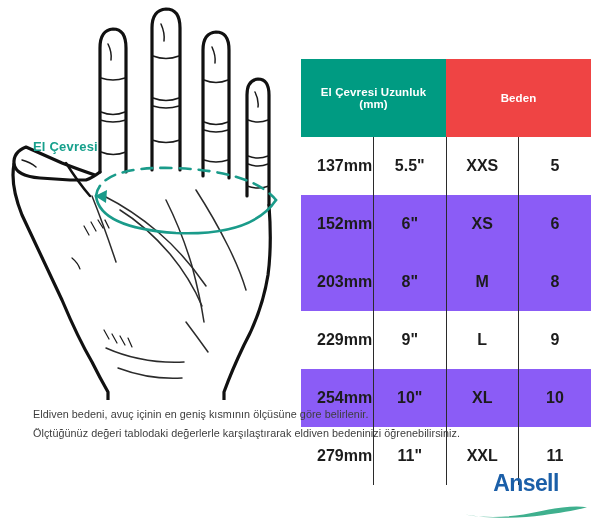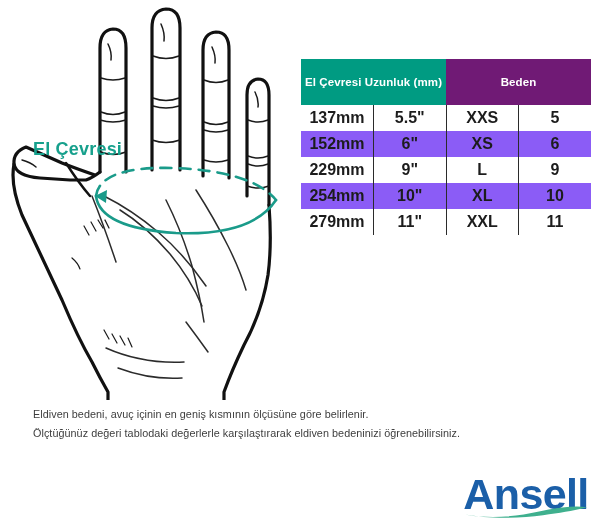--- a/index.html
+++ b/index.html
@@ -28,52 +28,52 @@
     left: 0px;
     top: 0px;
     width: 300px;
     height: 400px;
   }
 
   #hand-label {
     position: absolute;
     left: 33px;
     top: 139px;
-    font-size: 18px;
+    font-size: 13px;
     font-weight: bold;
     color: #16a08c;
     letter-spacing: 0.2px;
     white-space: nowrap;
   }
 
   
   #size-table {
     position: absolute;
     left: 301px;
     top: 59px;
     width: 290px;
     border-collapse: collapse;
     table-layout: fixed;
   }
   #size-table th,
   #size-table td {
-    padding: 0;
+    padding: 16px;
     margin: 0;
     text-align: center;
     vertical-align: middle;
   }
   #size-table th {
     height: 46px;
     color: #ffffff;
     font-size: 11.5px;
     font-weight: bold;
     letter-spacing: 0.1px;
   }
   th.head-circ { background: #009b82; }
-  th.head-size { background: #701a75; }
+  th.head-size { background: #ef4444; }
 
   #size-table td {
     height: 26px;
     font-size: 16px;
     font-weight: bold;
     color: #1c1c1c;
   }
   tr.row-odd td  { background: #ffffff; }
   tr.row-even td { background: #8b5cf6; }
 
@@ -103,21 +103,21 @@
     top: 470px;
     width: 126px;
     height: 48px;
   }
   #logo-wordmark {
     position: absolute;
     left: 0px;
     top: 0px;
     width: 126px;
     text-align: center;
-    font-size: 43px;
+    font-size: 23px;
     font-weight: bold;
     color: #1b5fa8;
     letter-spacing: -0.6px;
     font-family: "Liberation Sans", sans-serif;
   }
   #logo-swoosh {
     position: absolute;
     left: 0px;
     top: 34px;
     width: 126px;
@@ -233,20 +233,26 @@
         <td class="col-inch">5.5"</td>
         <td class="col-alpha">XXS</td>
         <td class="col-num">5</td>
       </tr>
       <tr class="row-even">
         <td class="col-mm">152mm</td>
         <td class="col-inch">6"</td>
         <td class="col-alpha">XS</td>
         <td class="col-num">6</td>
       </tr>
+      <tr class="row-even">
+        <td class="col-mm">203mm</td>
+        <td class="col-inch">8"</td>
+        <td class="col-alpha">M</td>
+        <td class="col-num">8</td>
+      </tr>
       <tr class="row-odd">
         <td class="col-mm">229mm</td>
         <td class="col-inch">9"</td>
         <td class="col-alpha">L</td>
         <td class="col-num">9</td>
       </tr>
       <tr class="row-even">
         <td class="col-mm">254mm</td>
         <td class="col-inch">10"</td>
         <td class="col-alpha">XL</td>

